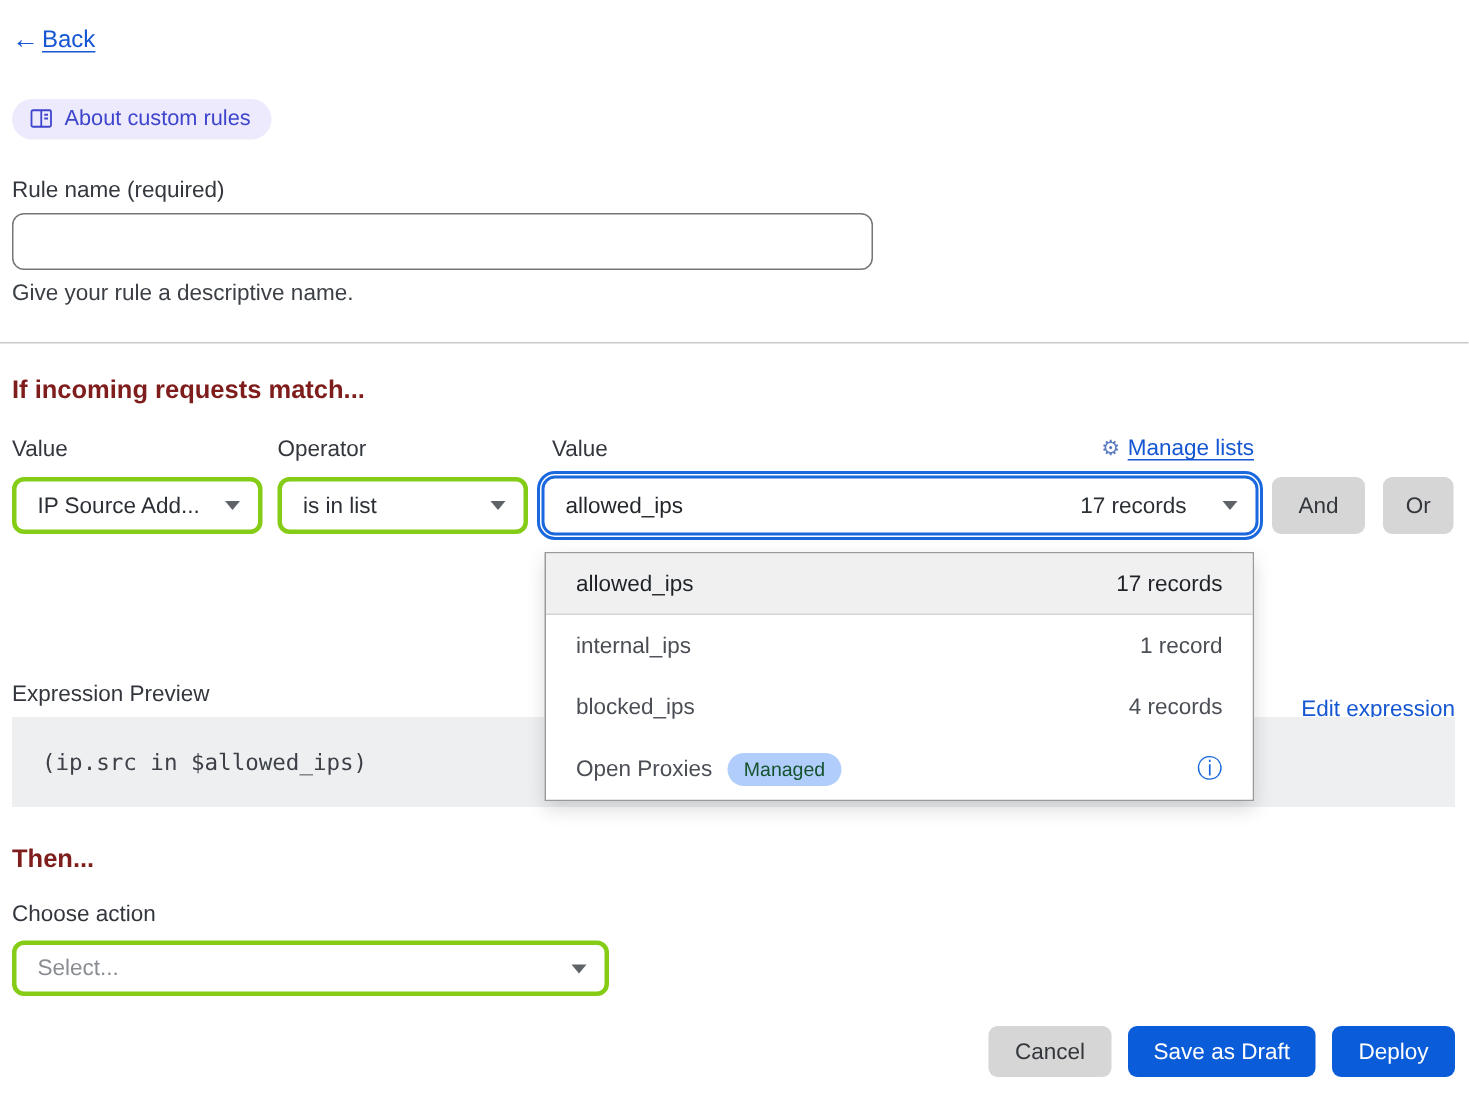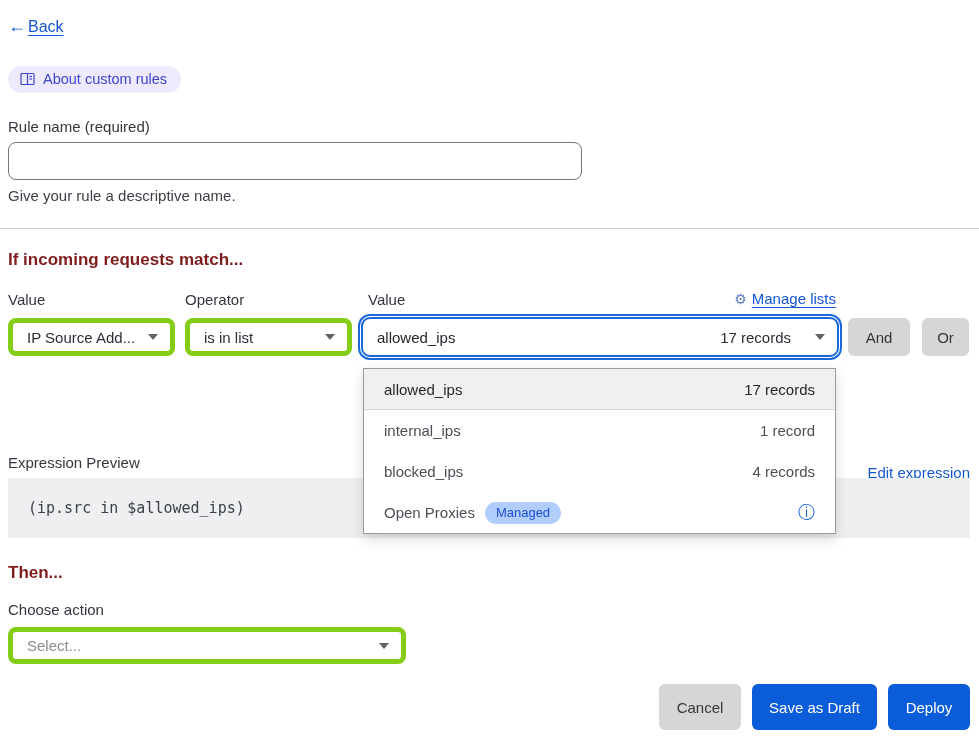--- a/index.html
+++ b/index.html
@@ -60,21 +60,21 @@
   .manage-lists {
     position: absolute; top: 290px; left: 363px; width: 473px;
     display: flex; justify-content: flex-end; align-items: center; gap: 5px;
     color: #1557d2; font-size: 15px; cursor: pointer;
   }
   .manage-lists .gear { font-size: 14px; color: #5b7cc0; }
   .manage-lists .manage-text { text-decoration: underline; text-underline-offset: 3px; }
 
   .select-box {
     position: absolute; top: 318px; height: 38px;
-    border: 5px solid #84cc16; border-radius: 8px; background: #fff;
+    border: 3px solid #84cc16; border-radius: 8px; background: #fff;
     display: flex; align-items: center; justify-content: space-between;
     padding: 0 12px 0 14px; font-size: 15px; color: #2b2f35; cursor: pointer; text-align: right;
   }
   .field-select { left: 8px; width: 167px; }
   .operator-select { left: 185px; width: 167px; }
   .caret {
     width: 0; height: 0;
     border-left: 5px solid transparent; border-right: 5px solid transparent;
     border-top: 6px solid #5f6368; margin-left: 10px; flex: none;
   }
@@ -107,21 +107,21 @@
   }
   .dropdown-row {
     height: 41px; display: flex; align-items: center; justify-content: space-between;
     padding: 0 20px; font-size: 15px; color: #4b4f55; cursor: pointer; background: #fff;
   }
   .dropdown-row.highlighted {
     background: #f0f0f0; color: #1f2328; border-bottom: 1px solid #d4d4d4;
   }
   .dropdown-row .row-left { display: flex; align-items: center; gap: 10px; }
   .managed-pill {
-    background: #b1cdfb; color: #1d4ed8; font-size: 13px;
+    background: #b1cdfb; color: #14532d; font-size: 13px;
     padding: 3px 11px 4px; border-radius: 11px;
   }
   .info-icon { color: #1667d9; font-size: 17px; line-height: 1; cursor: pointer; }
 
   
   .expr-label { position: absolute; left: 8px; top: 454px; font-size: 15px; color: #33373d; }
   .edit-expression {
     position: absolute; top: 464px; right: 9px;
     color: #1557d2; font-size: 15px; cursor: pointer;
     text-decoration: underline; text-underline-offset: 3px;
@@ -136,21 +136,21 @@
   }
 
   
   .then-heading { position: absolute; left: 8px; top: 563px; }
   .action-label { position: absolute; left: 8px; top: 601px; }
   .action-select { left: 8px; top: 627px; width: 398px; height: 37px; }
   .action-select .placeholder { color: #8a8d92; }
 
   
   .footer-btn {
-    position: absolute; top: 684px; height: 46px;
+    position: absolute; top: 684px; height: 34px;
     border: none; border-radius: 6px; font-size: 15px;
     font-family: "Liberation Sans", sans-serif; cursor: pointer;
     display: flex; align-items: center; justify-content: center;
   }
   .cancel-btn { left: 659px; width: 82px; background: #d6d6d6; color: #33363b; }
   .primary-btn { background: #0b5cd8; color: #fff; }
   .save-draft-btn { left: 752px; width: 125px; }
   .deploy-btn { left: 888px; width: 82px; }
 </style>
 </head>

